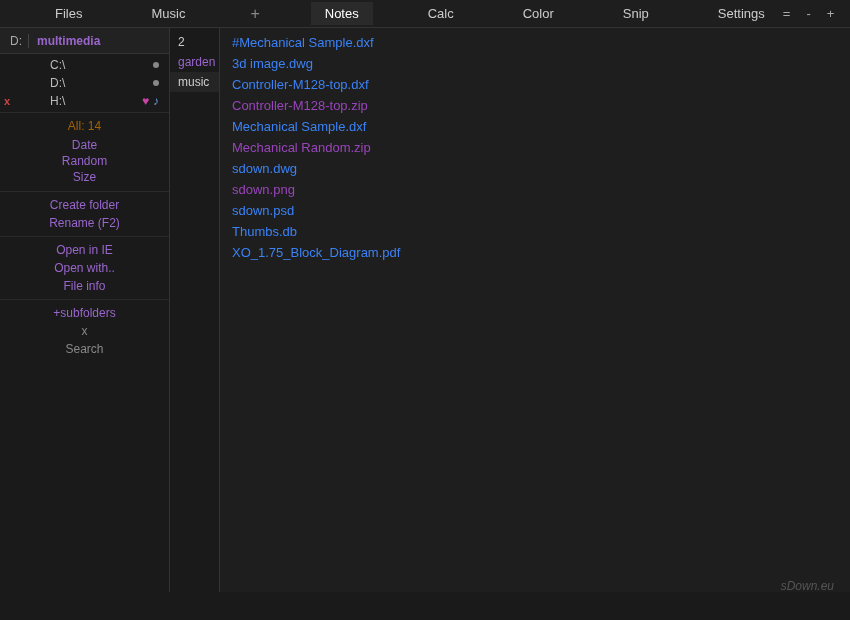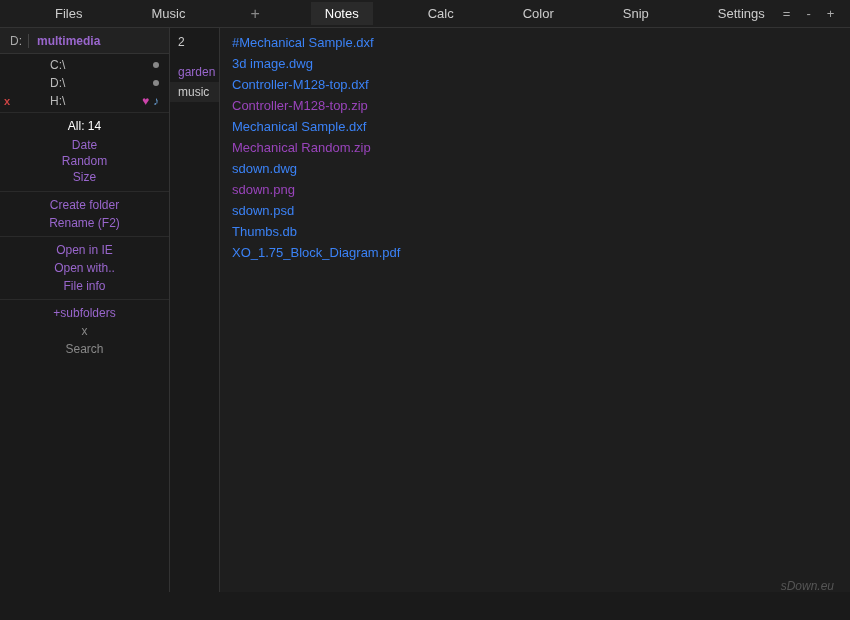--- a/index.html
+++ b/index.html
@@ -147,21 +147,21 @@
     .heart-icon { color: #cc44aa; font-size: 12px; }
     .music-icon { color: #6699cc; font-size: 12px; }
 
     
     .stats-area {
       padding: 6px 8px;
       border-bottom: 1px solid #2a2a2a;
       text-align: center;
     }
     .stats-all {
-      color: #ffffff;
+      color: #a16207;
       font-size: 12px;
       margin-bottom: 4px;
     }
     .stats-item {
       color: #9966cc;
       font-size: 12px;
       cursor: pointer;
       padding: 1px 0;
     }
 
@@ -224,21 +224,20 @@
       cursor: pointer;
     }
     .folder-name {
       color: #9966cc;
       font-size: 12px;
       padding: 3px 0;
       width: 100%;
       text-align: left;
       padding-left: 8px;
       cursor: pointer;
-      margin-top: 10px;
     }
     .folder-music {
       display: flex;
       width: 100%;
       align-items: center;
       padding: 3px 8px;
       background: #252525;
     }
     .folder-music-name {
       color: #ccc;

